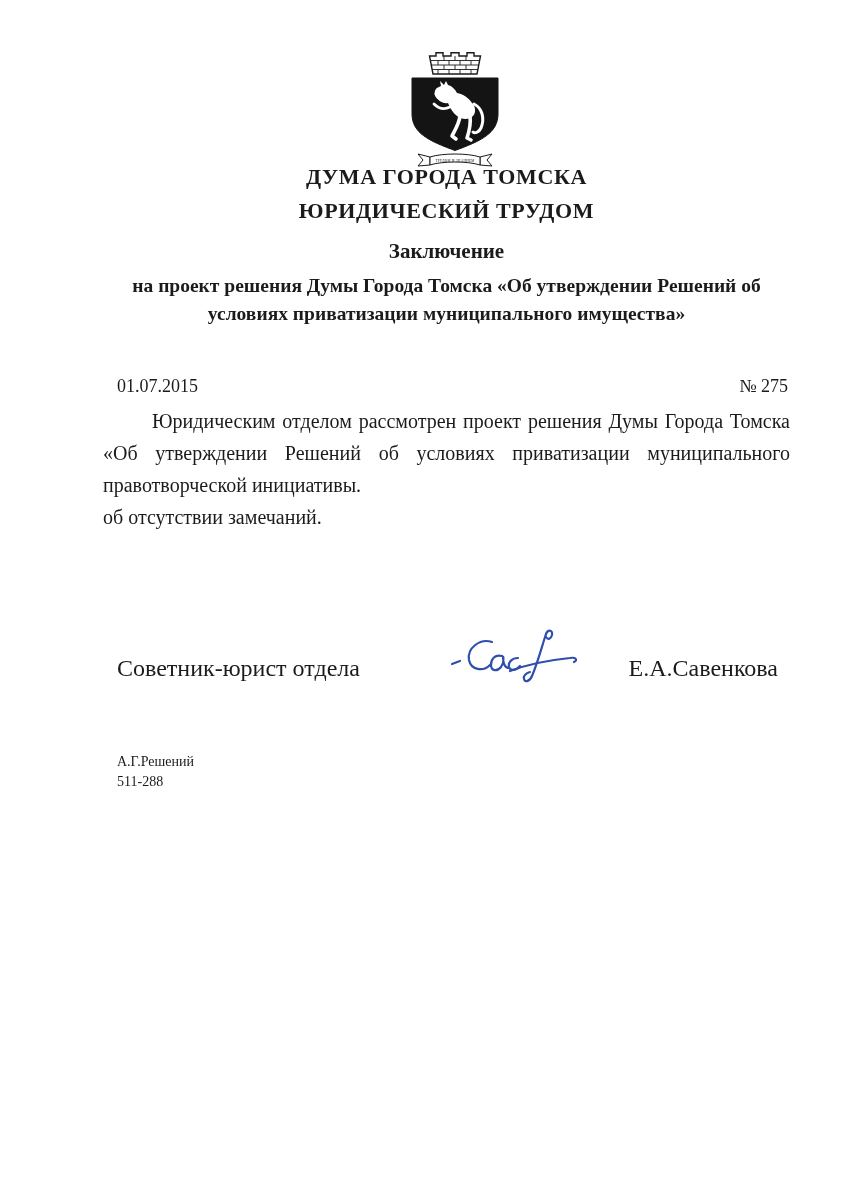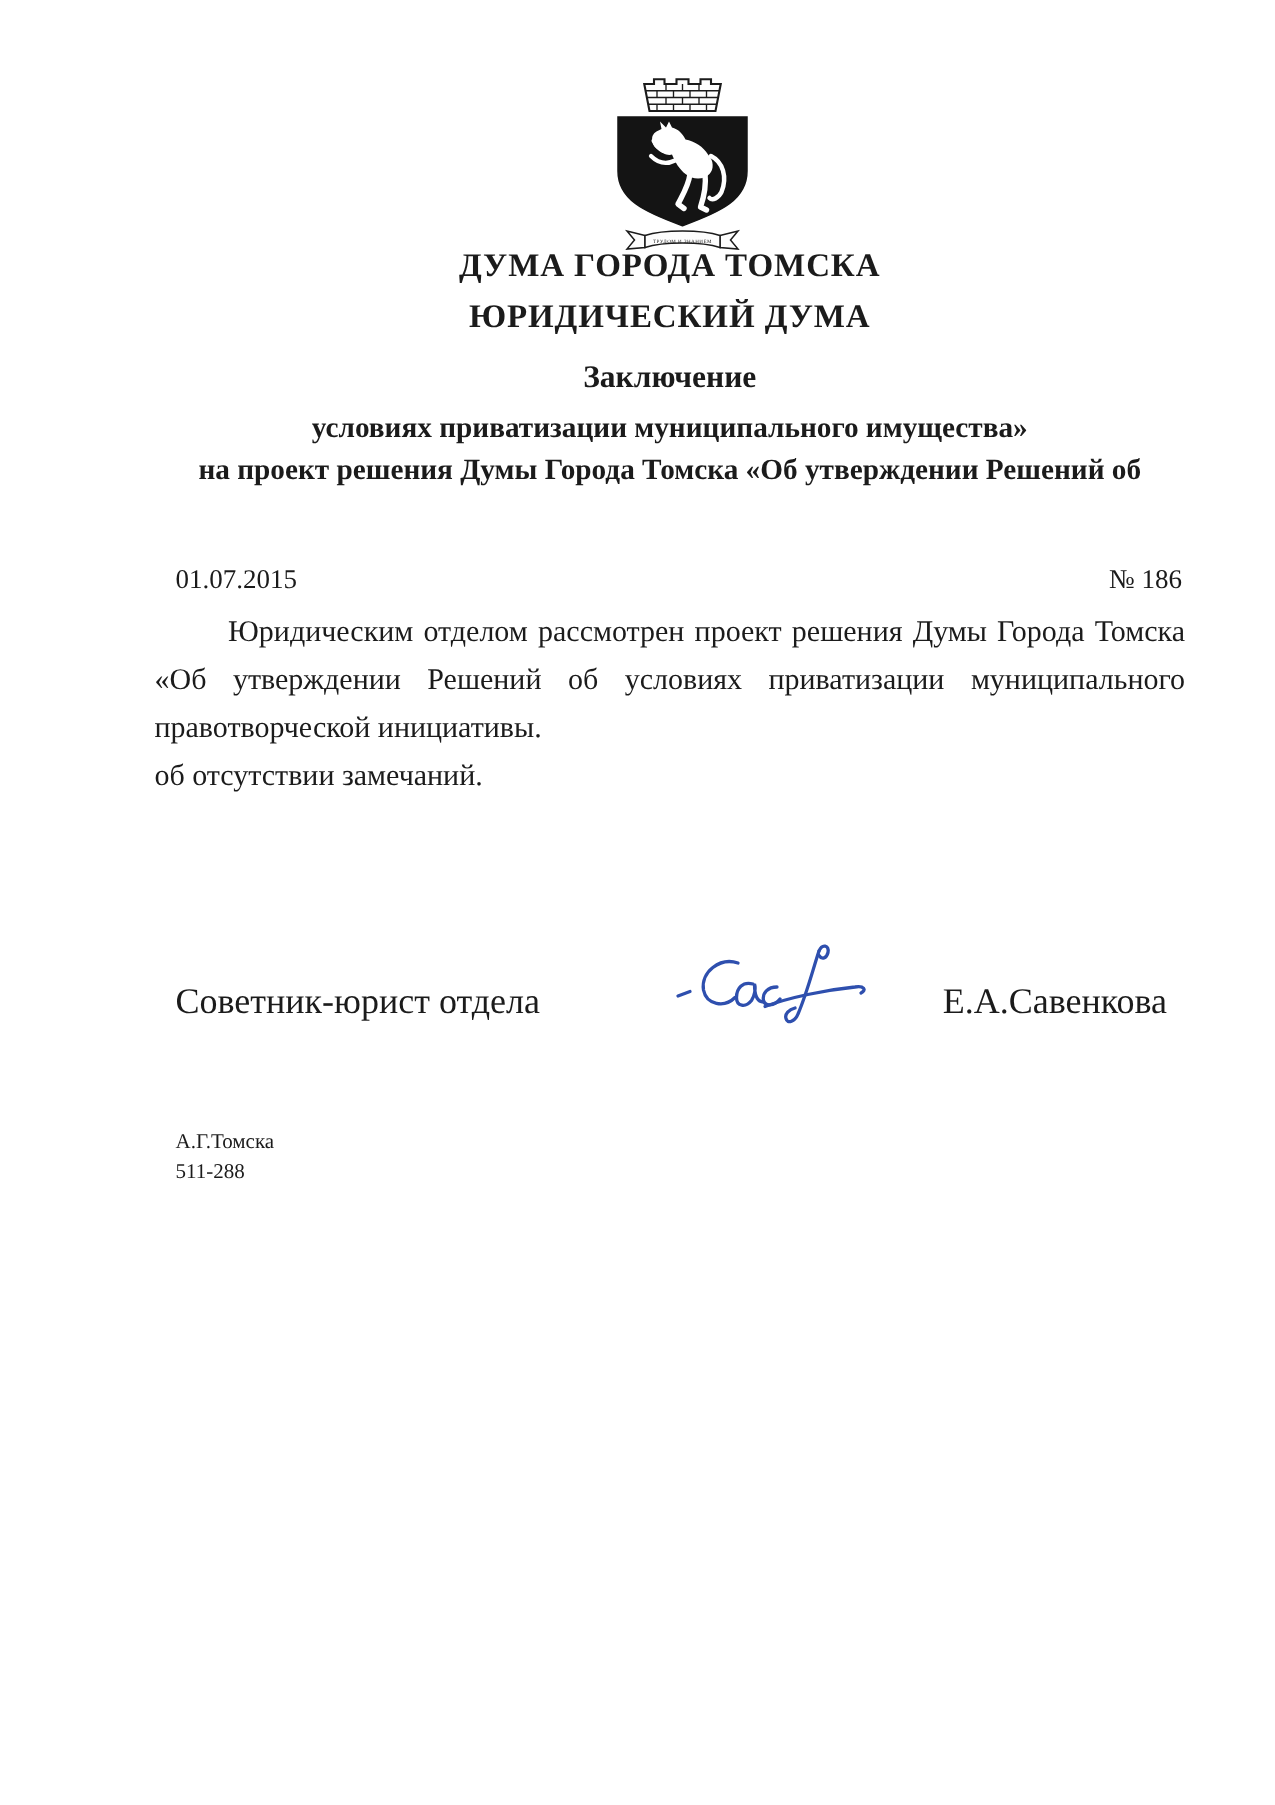--- a/index.html
+++ b/index.html
@@ -120,31 +120,31 @@
       </g>
       <g>
         <path d="M30 105 L18 102 L23 108 L18 114 L30 113 Z" fill="#fdfdfd" stroke="#1b1b1b" stroke-width="1"></path>
         <path d="M80 105 L92 102 L87 108 L92 114 L80 113 Z" fill="#fdfdfd" stroke="#1b1b1b" stroke-width="1"></path>
         <path d="M30 105 C42 101 68 101 80 105 L80 113 C68 109 42 109 30 113 Z" fill="#fdfdfd" stroke="#1b1b1b" stroke-width="1"></path>
         <text x="55" y="110" text-anchor="middle" font-size="3.4" letter-spacing="0.3" fill="#1b1b1b">ТРУДОМ И ЗНАНИЕМ</text>
       </g>
     </svg>
 
     <div class="org-name">ДУМА ГОРОДА ТОМСКА</div>
-    <div class="dept-name">ЮРИДИЧЕСКИЙ ДУМА</div>
+    <div class="dept-name">ЮРИДИЧЕСКИЙ ТРУДОМ</div>
     <div class="doc-type">Заключение</div>
 
     <div class="subject">
+      <div>на проект решения Думы Города Томска «Об утверждении Решений об</div>
       <div>условиях приватизации муниципального имущества»</div>
-      <div>на проект решения Думы Города Томска «Об утверждении Решений об</div>
     </div>
 
     <div class="meta-row">
       <span>01.07.2015</span>
-      <span>№ 186</span>
+      <span>№ 275</span>
     </div>
 
     <div class="body-text">
       <div class="jl indent">Юридическим отделом рассмотрен проект решения Думы Города Томска</div>
       <div class="jl">«Об утверждении Решений об условиях приватизации муниципального</div>
       <div class="jl lastline">правотворческой инициативы.</div>
       <div class="jl lastline">об отсутствии замечаний.</div>
     </div>
 
     <span class="sign-label">Советник-юрист отдела</span>
@@ -157,18 +157,18 @@
         <path d="M70 32 C64 32 60 36 61 41 C62 45 68 45 72 40"></path>
         <path d="M98 8 C100 3 105 4 104 9 C103 13 100 14 98 11"></path>
         <path d="M98 8 C94 20 90 36 84 50 C82 55 77 57 76 53 C75 50 78 47 82 46"></path>
         <path d="M62 45 C78 39 102 34 122 32 C128 31 130 34 126 36"></path>
       </g>
     </svg>
 
     <span class="sign-name">Е.А.Савенкова</span>
 
     <div class="footer-block">
-      <div>А.Г.Томска</div>
+      <div>А.Г.Решений</div>
       <div>511-288</div>
     </div>
 
   </div>
 </div>
 
 </body></html>

